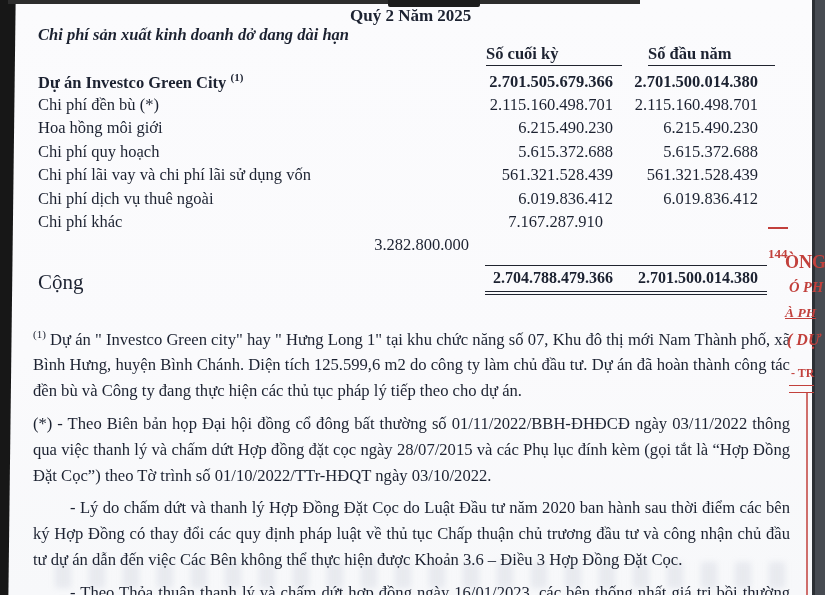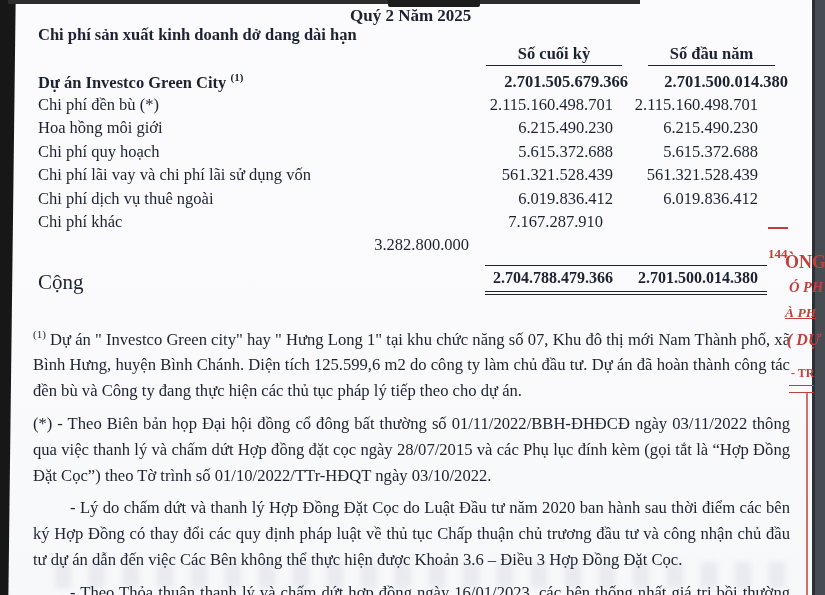--- a/index.html
+++ b/index.html
@@ -13,29 +13,29 @@
   .band-left{position:absolute;left:-5px;top:-8px;width:17px;height:615px;background:#171717;transform:rotate(.7deg);}
   .band-top{position:absolute;left:8px;top:0;width:632px;height:4px;background:#2d2d2d;}
   .band-top-blob{position:absolute;left:388px;top:0;width:92px;height:7px;background:#1c1c1c;border-radius:0 0 2px 2px;}
   .band-right{position:absolute;right:0;top:0;width:13px;height:595px;background:#474b52;}
   .band-right::before{content:"";position:absolute;left:0;top:0;width:3px;height:100%;background:#2c2f34;}
   .smudge{position:absolute;left:55px;top:562px;width:730px;height:26px;
     background:repeating-linear-gradient(90deg,rgba(140,150,175,.14) 0 16px,rgba(140,150,175,0) 16px 34px);
     filter:blur(3px);}
   
   .period-title{position:absolute;left:350px;top:6px;font-size:17px;font-weight:bold;}
-  .section-title{position:absolute;left:38px;top:25px;font-size:16.5px;font-weight:bold;}
+  .section-title{position:absolute;left:38px;top:25px;font-size:16.5px;font-weight:bold;font-style:italic;}
   
   .costs-table{position:absolute;left:38px;top:44px;width:739px;}
   .thead,.trow{display:grid;grid-template-columns:440px 144px 155px;}
-  .colhead{font-weight:bold;font-size:16.5px;text-align:center;border-bottom:1.6px solid #20242f;padding-bottom:1px;}
+  .colhead{font-weight:bold;font-size:16.5px;text-align:left;border-bottom:1.6px solid #20242f;padding-bottom:1px;}
   .colhead.c1{margin-left:8px;}
   .colhead.c2{margin-left:26px;margin-right:2px;}
   .trow{height:23.4px;align-items:center;font-size:16.5px;}
-  .trow.first{margin-top:4px;gap:15px;}
+  .trow.first{margin-top:4px;}
   .trow.bold{font-weight:bold;}
   .val{text-align:right;}
   .val.c1{padding-right:9px;}
   .val.c2{padding-right:19px;}
   .rowlabel sup{font-size:11px;}
   .total-row{display:grid;grid-template-columns:440px 299px;margin-top:8px;}
   .total-label{font-weight:normal;font-size:21px;padding-top:5px;}
   .total-values{
     margin-left:7px;margin-right:10px;
     border-top:1.6px solid #20242f;border-bottom:4.5px double #20242f;

